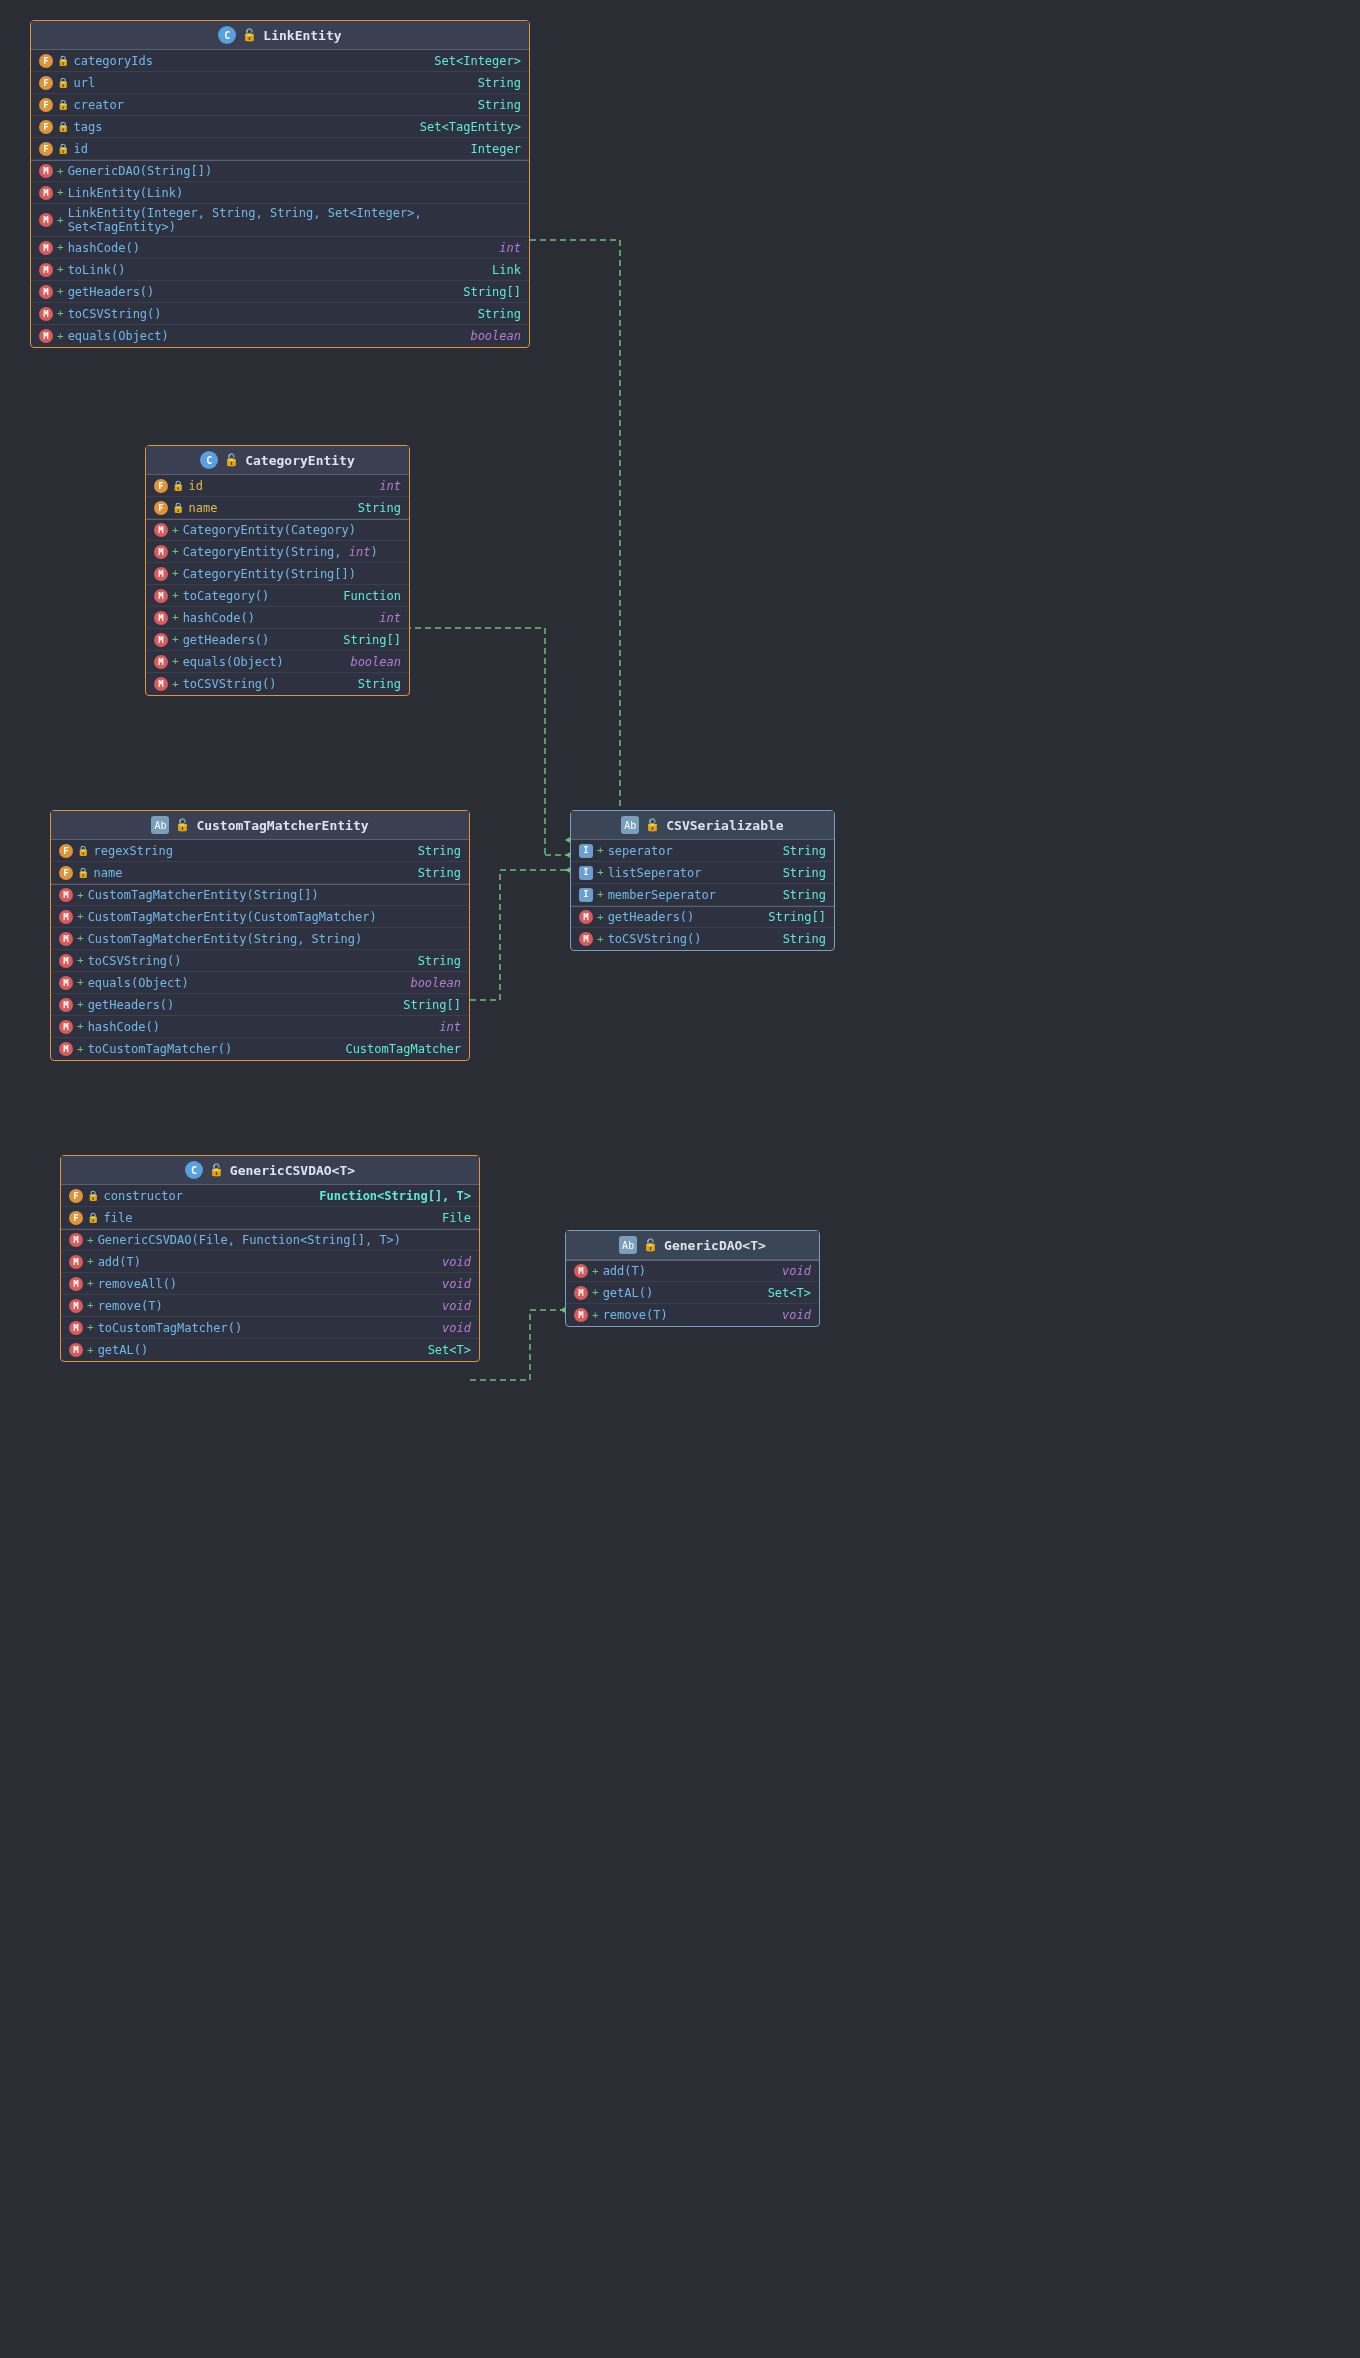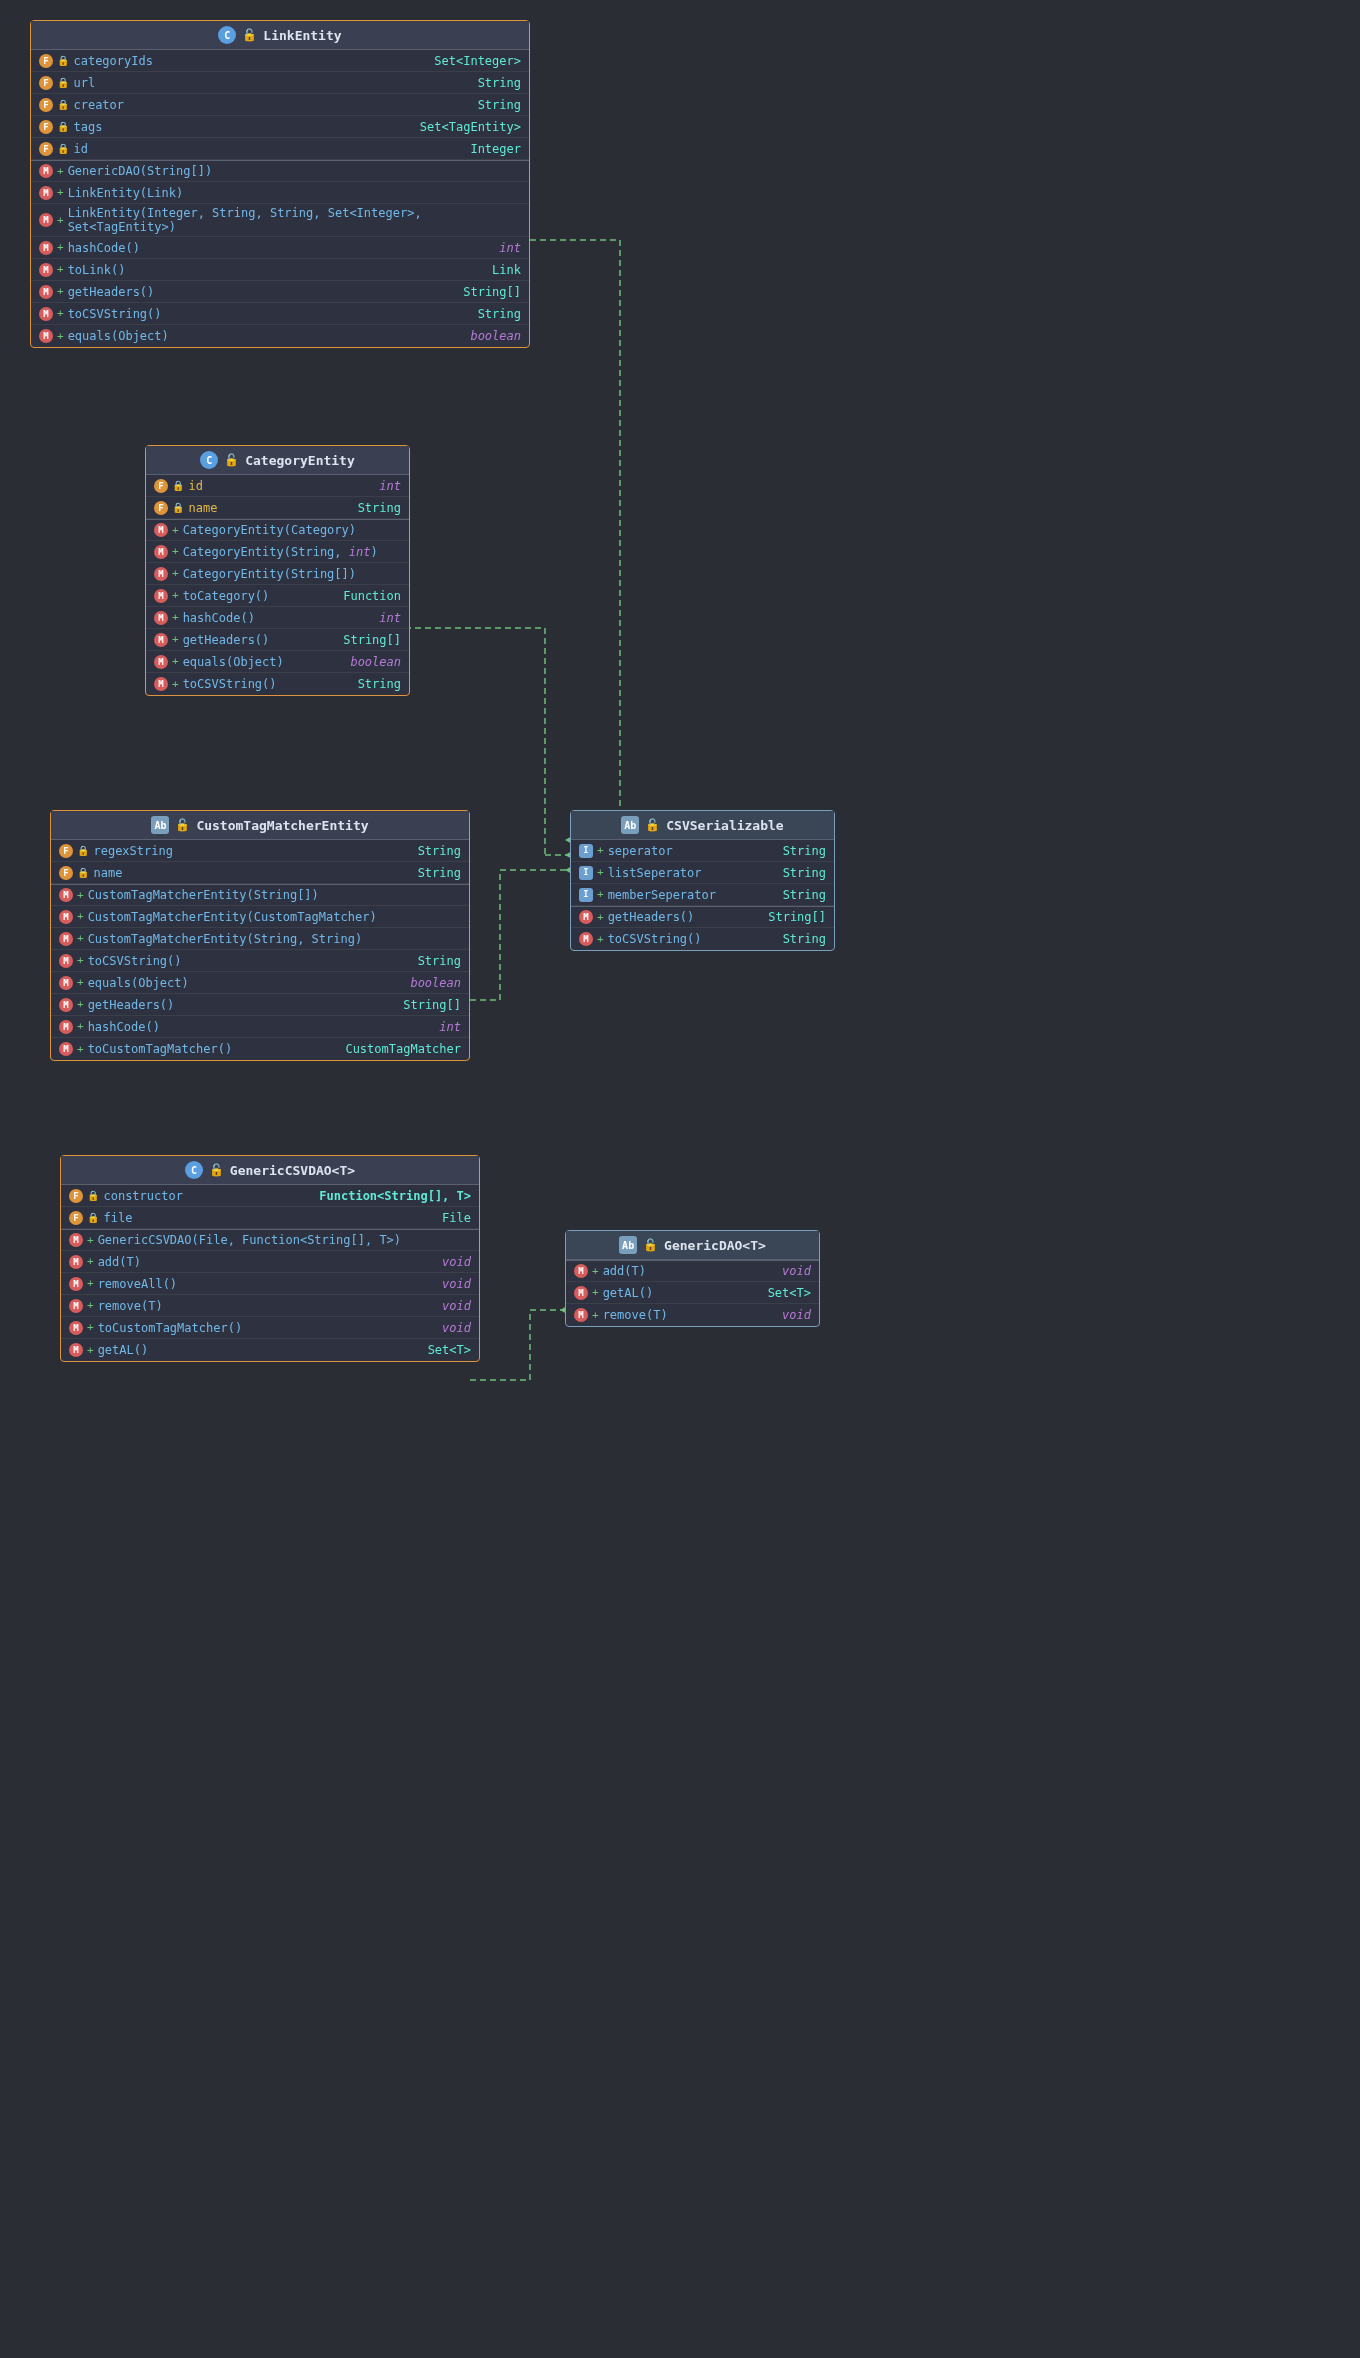--- a/index.html
+++ b/index.html
@@ -87,21 +87,21 @@
       flex-shrink: 0;
     }
     .title-icon-c {
       display: inline-flex; align-items: center; justify-content: center;
       width: 18px; height: 18px; border-radius: 50%;
       background: #5a9fe0; color: #fff; font-size: 10px; font-weight: bold;
     }
     .title-icon-ab {
       display: inline-flex; align-items: center; justify-content: center;
       width: 18px; height: 18px; border-radius: 3px;
-      background: #7a9fbc; color: #fff; font-size: 10px; font-weight: bold;
+      background: #7a9fbc; color: #fff; font-size: 10px; font-weight: normal;
     }
     .title-lock { color: #6dbf7a; font-size: 12px; }
     svg.connectors {
       position: absolute;
       top: 0; left: 0;
       width: 100%;
       height: 100%;
       pointer-events: none;
     }
   </style>

